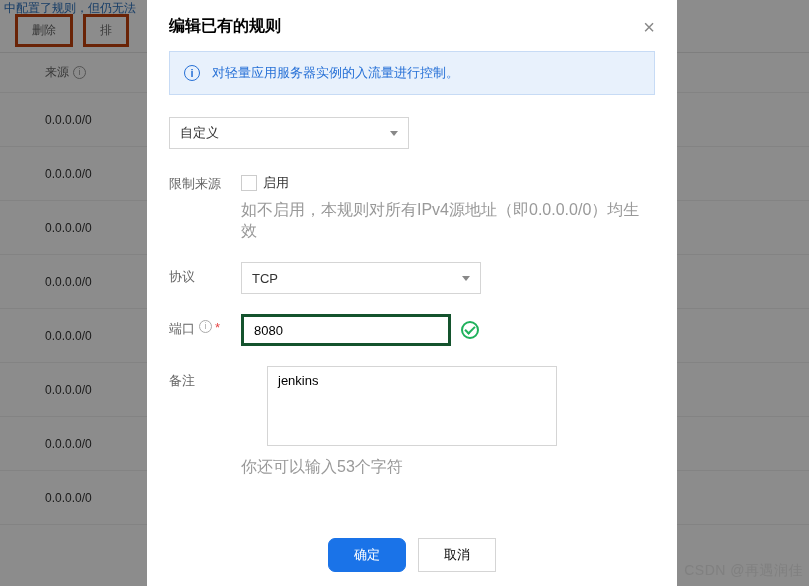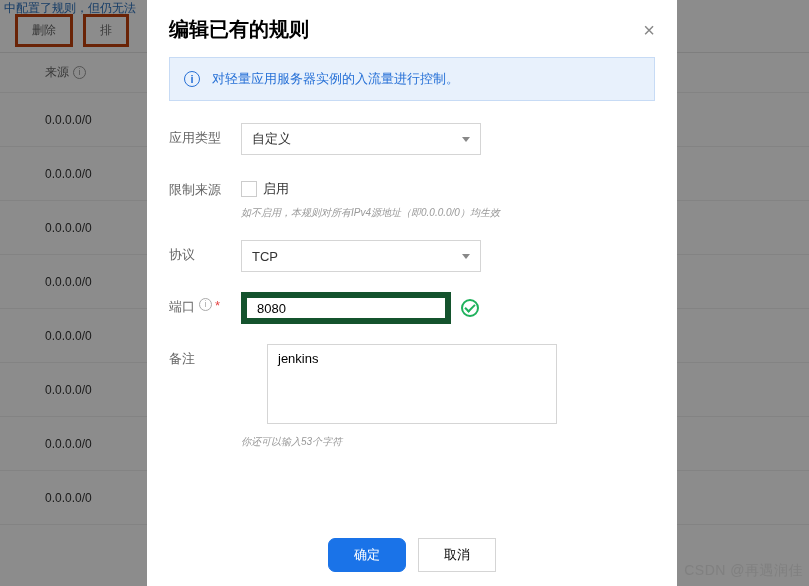--- a/index.html
+++ b/index.html
@@ -86,21 +86,21 @@
       display: flex;
       flex-direction: column;
     }
     .modal-head {
       display: flex;
       align-items: center;
       justify-content: space-between;
       padding: 16px 22px 14px 22px;
     }
     .modal-title {
-      font-size: 20px;
+      font-size: 16px;
       font-weight: 600;
       color: #000;
     }
     .close-x {
       font-size: 20px;
       color: #888;
       cursor: pointer;
       line-height: 1;
     }
     .modal-body {
@@ -166,29 +166,28 @@
     }
     .checkbox-row { display: flex; align-items: center; padding-top: 5px;}
     .checkbox {
       width: 16px; height: 16px;
       border: 1px solid #ccc;
       margin-right: 6px;
       background: #fff;
     }
     .hint {
       color: #999;
-      font-size: 10px;
+      font-size: 16px;
       margin-top: 8px;
-      font-style: italic;
     }
     .input-wrap { display: flex; align-items: center; gap: 10px; }
     .text-input {
       width: 210px;
       height: 32px;
-      border: 6px solid #14532d;
+      border: 3px solid #14532d;
       padding: 0 10px;
       font-size: 13px;
       outline: none;
     }
     .check-ok {
       width: 18px; height: 18px;
       border: 2px solid #1fb15c;
       border-radius: 50%;
       position: relative;
     }
@@ -277,21 +276,20 @@
     <div class="close-x">×</div>
   </div>
   <div class="modal-body">
 
     <div class="alert">
       <div class="alert-icon">i</div>
       <div class="alert-text">对轻量应用服务器实例的入流量进行控制。</div>
     </div>
 
     <div class="form-row">
-      <div class="form-label">应用类型</div>
       <div class="form-field">
         <div class="select">
           <span>自定义</span>
           <span class="caret"></span>
         </div>
       </div>
     </div>
 
     <div class="form-row">
       <div class="form-label">限制来源</div>

